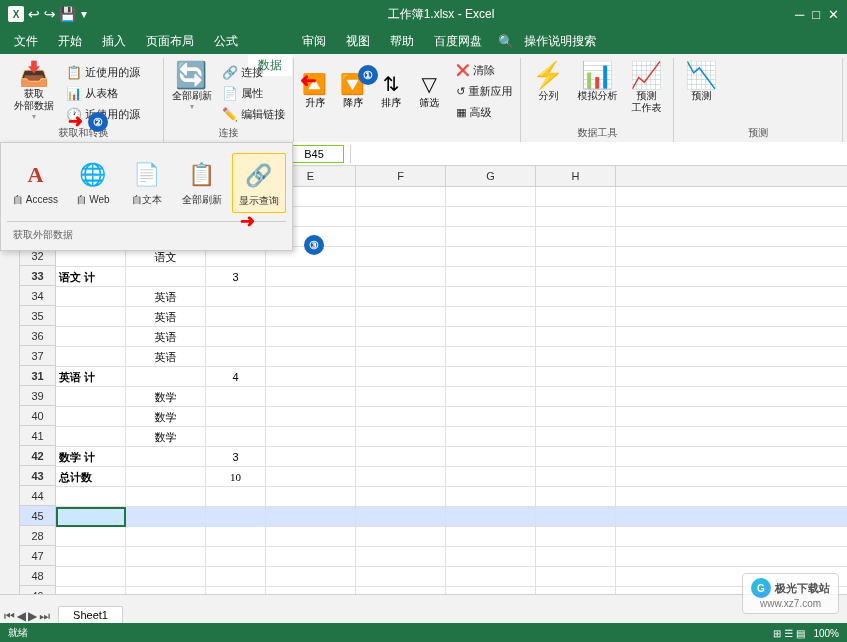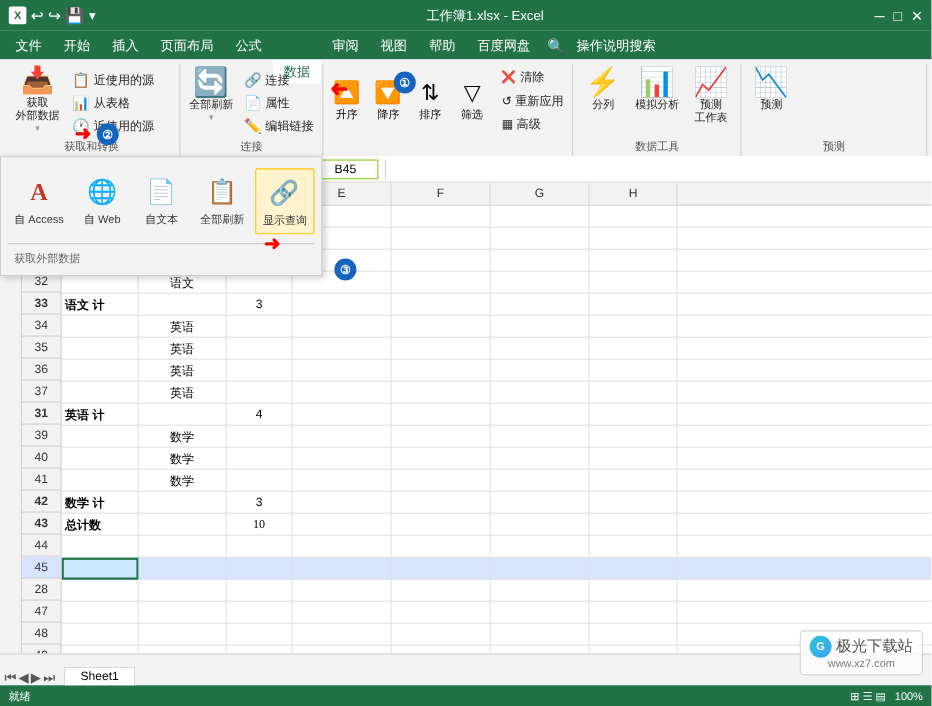--- a/index.html
+++ b/index.html
@@ -717,19 +717,19 @@
   <div style="position:absolute; top:210px; left:240px; color:red; font-size:18px; font-weight:bold; pointer-events:none; z-index:200;">➜</div>
 
   <div class="circle-annotation" style="top:65px; left:358px;">①</div>
   <div class="circle-annotation" style="top:112px; left:88px;">②</div>
   <div class="circle-annotation" style="top:235px; left:304px;">③</div>
 
   <div class="watermark">
     <div style="background:rgba(255,255,255,0.85); border:1px solid #ccc; border-radius:4px; padding:4px 8px; text-align:center;">
       <div style="display:flex; align-items:center; gap:4px; justify-content:center;">
         <div style="width:20px; height:20px; background:linear-gradient(135deg,#00bcd4,#2196f3); border-radius:50%; display:flex; align-items:center; justify-content:center; color:white; font-size:10px; font-weight:bold;">G</div>
-        <span style="font-size:14px; color:#333; font-weight:normal;">极光下载站</span>
+        <span style="font-size:11px; color:#333; font-weight:bold;">极光下载站</span>
       </div>
       <div style="font-size:10px; color:#666;">www.xz7.com</div>
     </div>
   </div>
 
 </div>
 
 </body></html>

